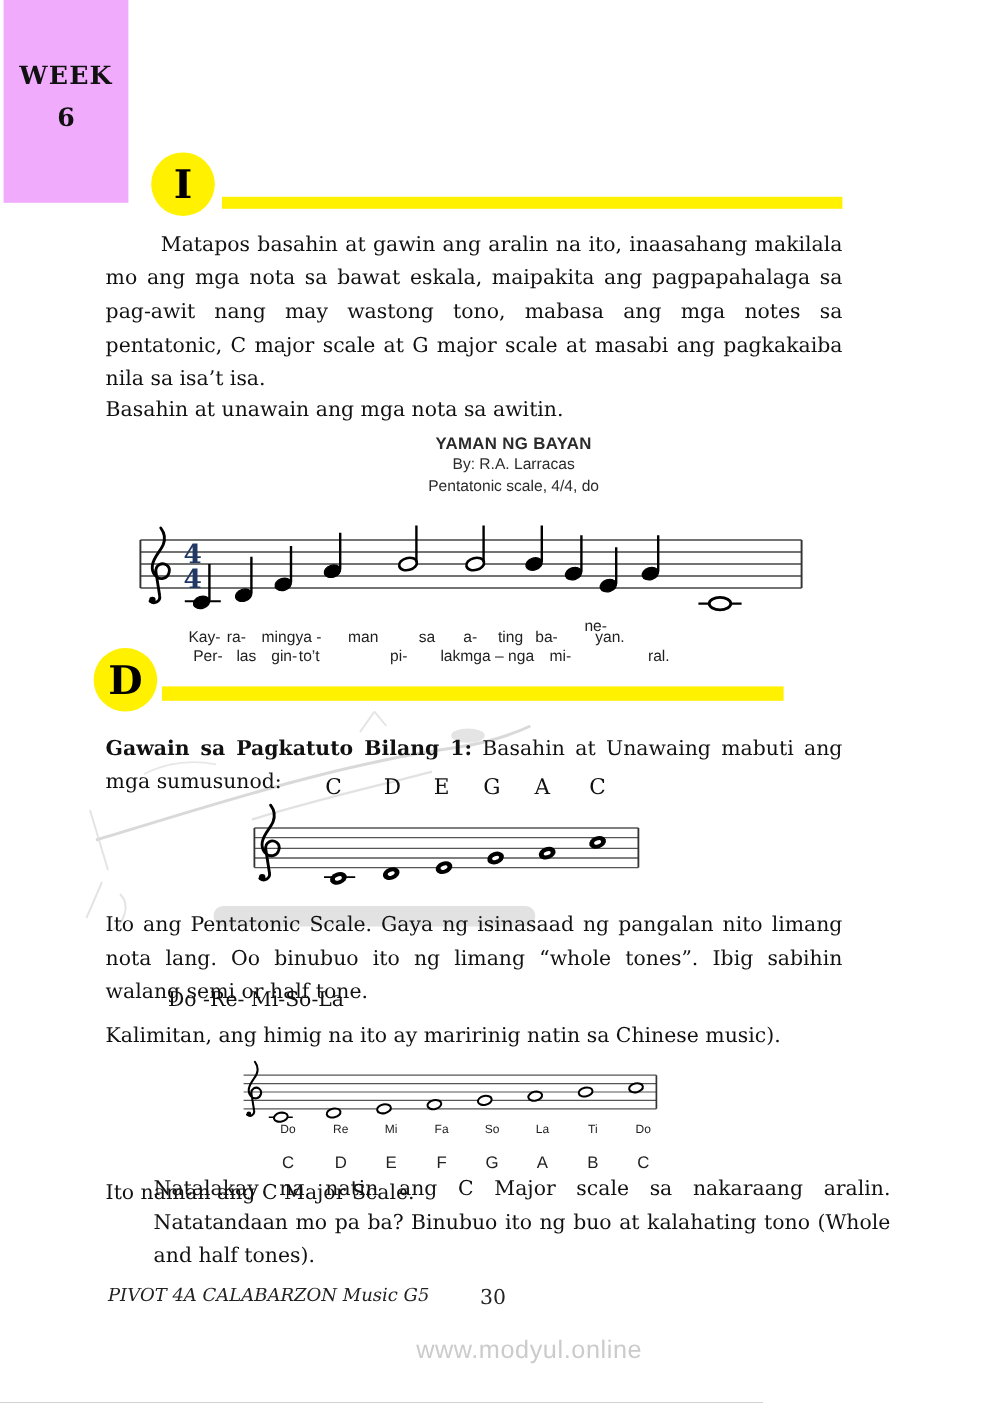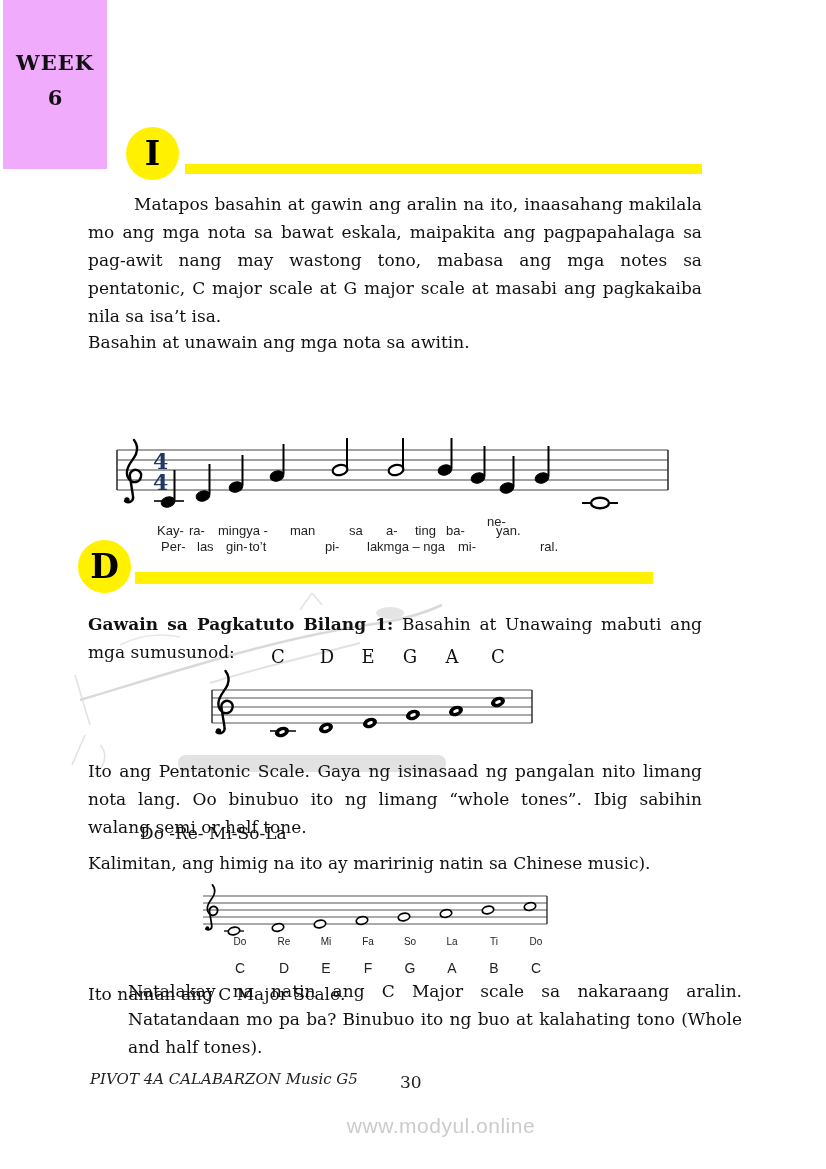--- a/index.html
+++ b/index.html
@@ -86,20 +86,25 @@
 
 
   <div class="abs sec-circle i-circle">
     <span>I</span>
   </div>
   <div class="abs sec-bar i-bar"></div>
 
   <div class="abs bodytext intro-par">Matapos basahin at gawin ang aralin na ito, inaasahang  makilala mo ang mga nota sa bawat eskala, maipakita ang pagpapahalaga sa pag-awit nang may wastong tono,  mabasa ang mga notes sa pentatonic, C major scale at G major scale at masabi ang pagkakaiba nila sa isa’t isa.</div>
   <div class="abs bodytext instruction">Basahin at unawain ang mga nota sa awitin.</div>
 
+  <div class="abs song-header">
+    <div class="song-title">YAMAN NG BAYAN</div>
+    <div class="song-sub">By:  R.A. Larracas</div>
+    <div class="song-sub">Pentatonic scale, 4/4, do</div>
+  </div>
 
   <svg class="staff-svg" style="left:105px;top:428px" width="575" height="95">
 
     <g stroke="#444" stroke-width="1.2">
       <line x1="12" y1="22" x2="563" y2="22"></line>
         <line x1="12" y1="32" x2="563" y2="32"></line>
       <line x1="12" y1="42" x2="563" y2="42"></line>
         <line x1="12" y1="52" x2="563" y2="52"></line>
       <line x1="12" y1="62" x2="563" y2="62"></line>
     </g>

